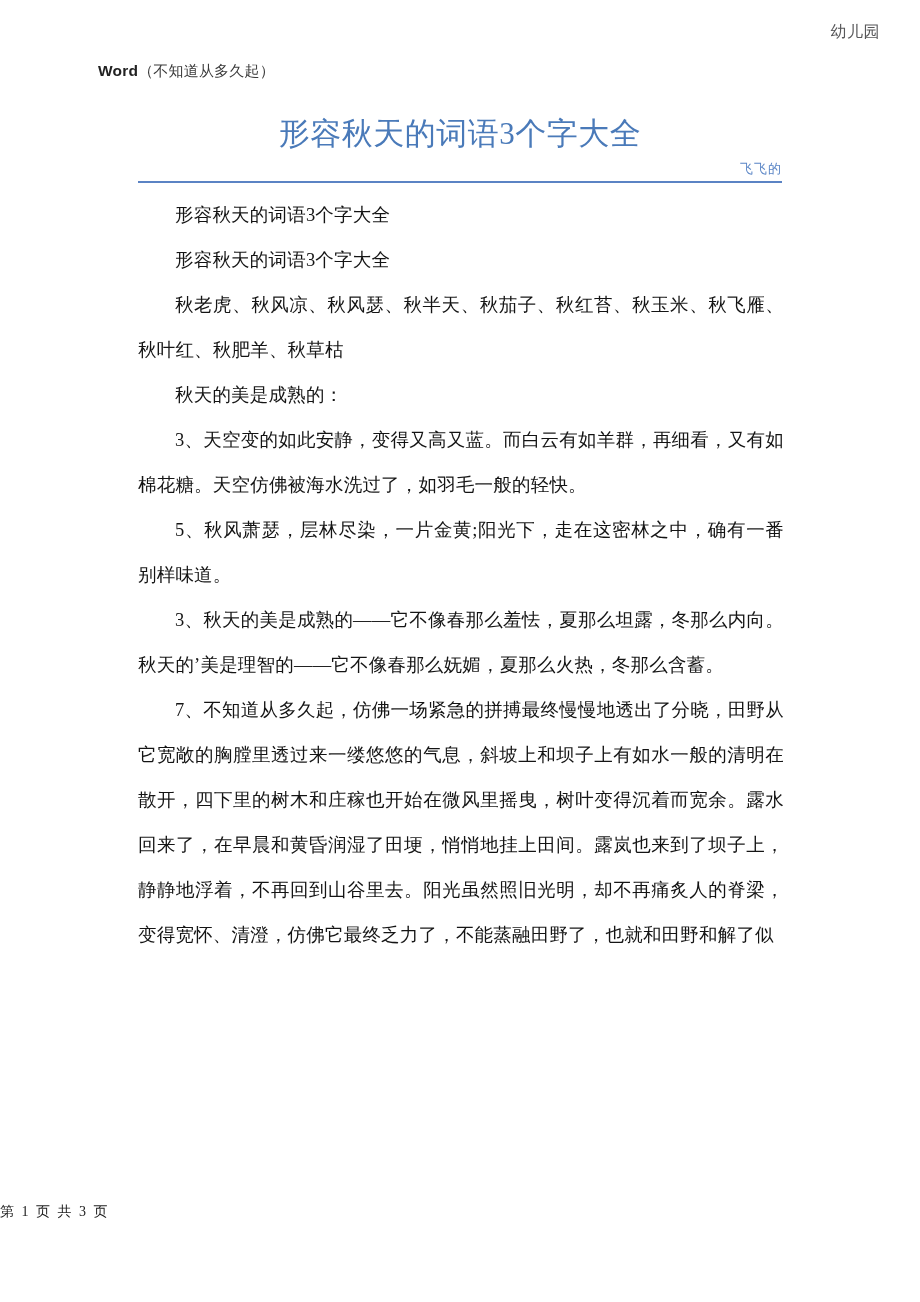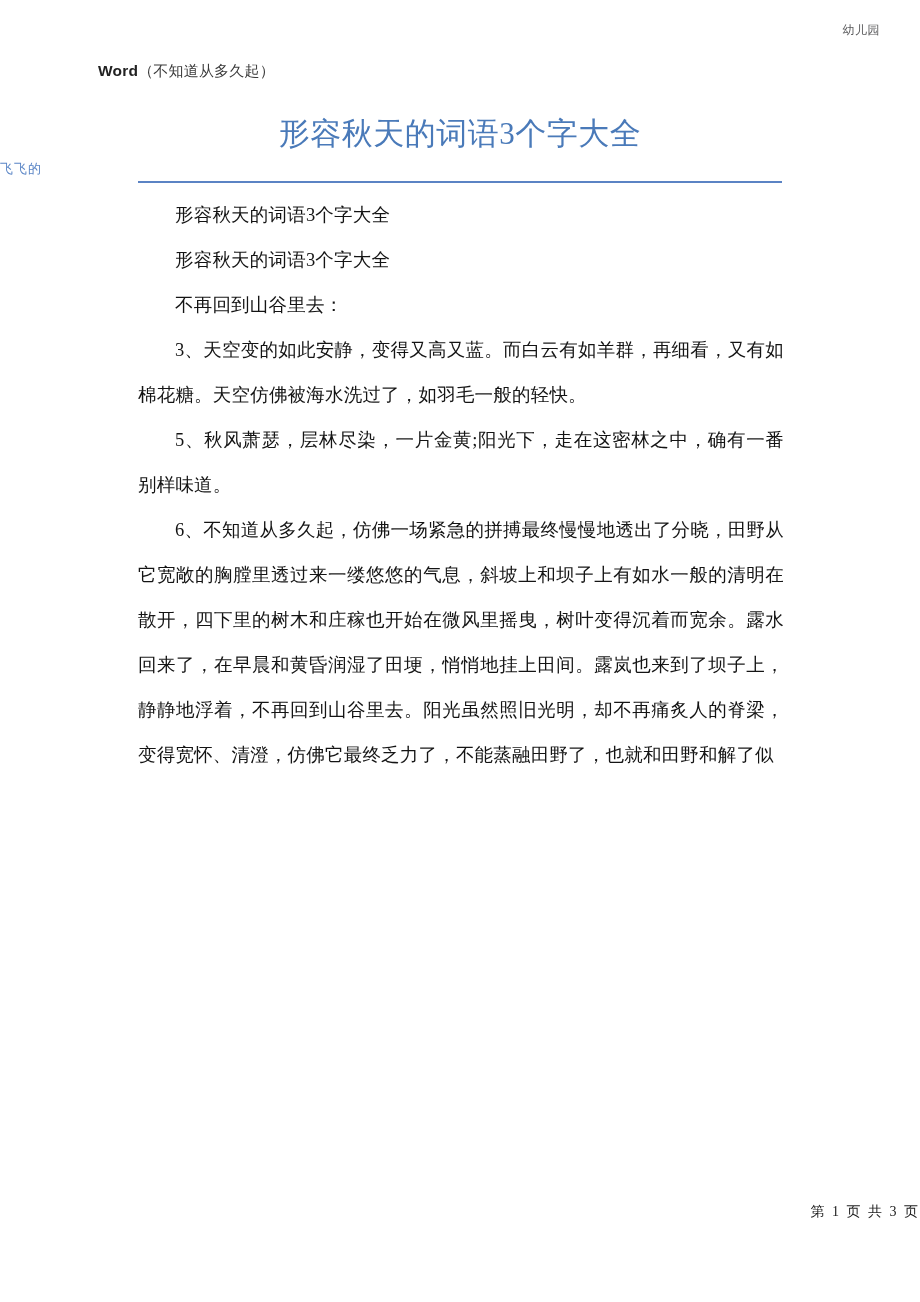--- a/index.html
+++ b/index.html
@@ -43,21 +43,21 @@
   .header-left .word-mark {
     font-weight: 700;
     font-size: 15.5px;
     color: #222;
   }
   .header-right {
     position: absolute;
     right: 40px;
     top: 22px;
     font-family: "Liberation Sans", "DejaVu Sans", sans-serif;
-    font-size: 12px;
+    font-size: 16px;
     color: #58585a;
     white-space: nowrap;
     letter-spacing: 0.5px;
   }
 
   
   .doc-title {
     position: absolute;
     left: 0;
     top: 114px;
@@ -68,20 +68,21 @@
     color: #4a7ab9;
     letter-spacing: 0.5px;
     font-weight: 400;
     white-space: nowrap;
   }
   .byline {
     position: absolute;
     left: 0;
     top: 160px;
     width: 782px;
+    text-align: right;
     font-size: 13px;
     line-height: 18px;
     color: #5b86c6;
     letter-spacing: 1px;
   }
   .title-rule {
     position: absolute;
     left: 138px;
     top: 181px;
     width: 644px;
@@ -107,21 +108,21 @@
     text-indent: 2em;
     word-break: break-all;
   }
 
   
   .footer {
     position: absolute;
     left: 0;
     top: 1203px;
     width: 920px;
-    text-align: right;
+    text-align: left;
     font-size: 14px;
     color: #1a1a1a;
     letter-spacing: 2px;
     font-family: "Liberation Serif", "DejaVu Serif", serif;
   }
 </style>
 </head>
 <body>
 
 <div class="page">
@@ -131,21 +132,23 @@
   </div>
   <div class="header-right">幼儿园</div>
 
   <div class="doc-title">形容秋天的词语3个字大全</div>
   <div class="byline">飞飞的</div>
   <div class="title-rule"></div>
 
   <div class="body-area">
     <p class="para">形容秋天的词语3个字大全</p>
     <p class="para">形容秋天的词语3个字大全</p>
-    <p class="para">不再回到山谷里去：</p>
+    <p class="para">秋老虎、秋风凉、秋风瑟、秋半天、秋茄子、秋红苔、秋玉米、秋飞雁、秋叶红、秋肥羊、秋草枯</p>
+    <p class="para">秋天的美是成熟的：</p>
     <p class="para">3、天空变的如此安静，变得又高又蓝。而白云有如羊群，再细看，又有如棉花糖。天空仿佛被海水洗过了，如羽毛一般的轻快。</p>
     <p class="para">5、秋风萧瑟，层林尽染，一片金黄;阳光下，走在这密林之中，确有一番别样味道。</p>
-    <p class="para">6、不知道从多久起，仿佛一场紧急的拼搏最终慢慢地透出了分晓，田野从它宽敞的胸膛里透过来一缕悠悠的气息，斜坡上和坝子上有如水一般的清明在散开，四下里的树木和庄稼也开始在微风里摇曳，树叶变得沉着而宽余。露水回来了，在早晨和黄昏润湿了田埂，悄悄地挂上田间。露岚也来到了坝子上，静静地浮着，不再回到山谷里去。阳光虽然照旧光明，却不再痛炙人的脊梁，变得宽怀、清澄，仿佛它最终乏力了，不能蒸融田野了，也就和田野和解了似</p>
+    <p class="para">3、秋天的美是成熟的——它不像春那么羞怯，夏那么坦露，冬那么内向。秋天的’美是理智的——它不像春那么妩媚，夏那么火热，冬那么含蓄。</p>
+    <p class="para">7、不知道从多久起，仿佛一场紧急的拼搏最终慢慢地透出了分晓，田野从它宽敞的胸膛里透过来一缕悠悠的气息，斜坡上和坝子上有如水一般的清明在散开，四下里的树木和庄稼也开始在微风里摇曳，树叶变得沉着而宽余。露水回来了，在早晨和黄昏润湿了田埂，悄悄地挂上田间。露岚也来到了坝子上，静静地浮着，不再回到山谷里去。阳光虽然照旧光明，却不再痛炙人的脊梁，变得宽怀、清澄，仿佛它最终乏力了，不能蒸融田野了，也就和田野和解了似</p>
   </div>
 
   <div class="footer">第 1 页 共 3 页</div>
 
 </div>
 
 </body></html>

